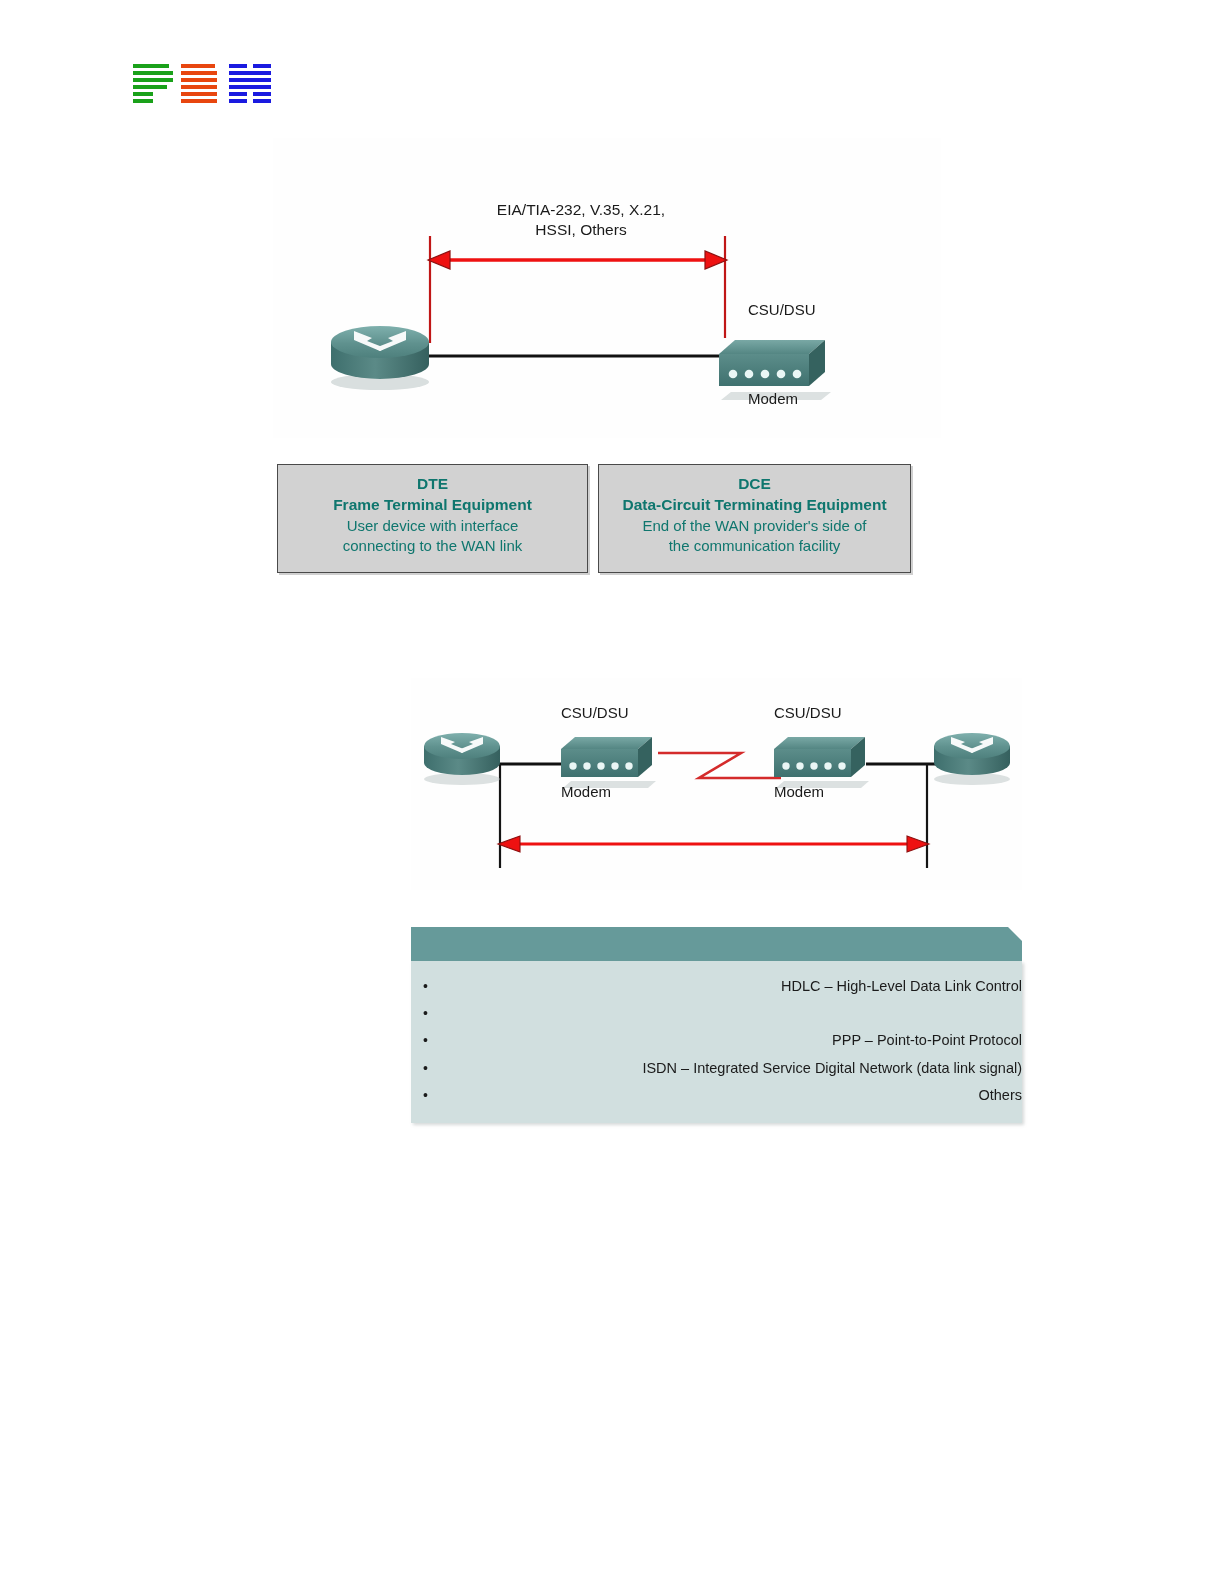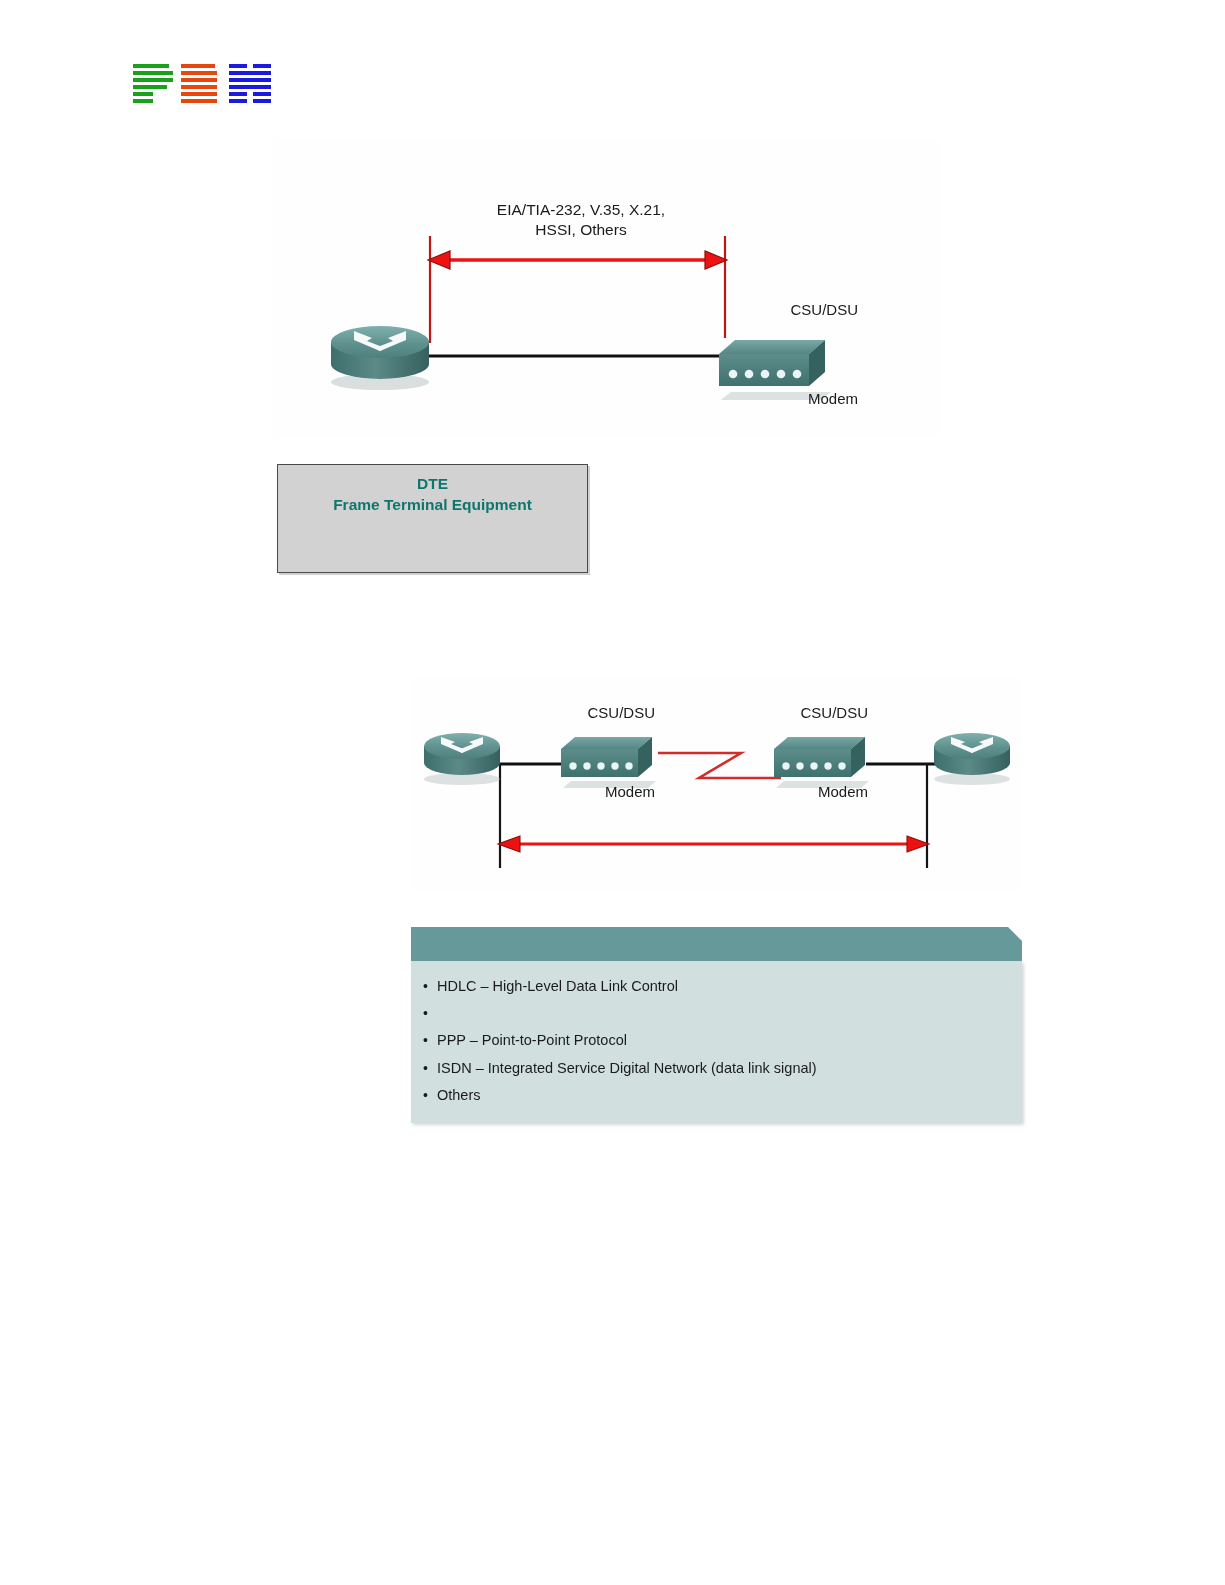--- a/index.html
+++ b/index.html
@@ -46,21 +46,21 @@
   .modem { position: absolute; }
   .modem svg { display: block; }
 
   
   .dev-label {
     position: absolute;
     font-family: "Liberation Sans", sans-serif;
     font-size: 15px;
     color: #1a1a1a;
     white-space: nowrap;
-    text-align: right;
+    text-align: left;
   }
   .iface-label {
     position: absolute;
     font-family: "Liberation Sans", sans-serif;
     font-size: 15.5px;
     color: #1a1a1a;
     text-align: center;
     line-height: 1.28;
     white-space: pre-line;
   }
@@ -126,21 +126,21 @@
     line-height: 1.2;
     padding: 5px 0 5px 12px;
   }
   .proto-bullet {
     width: 14px;
     flex: 0 0 14px;
     text-align: left;
     font-size: 14px;
     line-height: 1.2;
   }
-  .proto-text { flex: 1 1 auto; }
+  .proto-text { flex: 1 1 auto; text-align: right; }
 </style>
 </head>
 <body>
 
 <div id="page">
 
   <div id="logo">
     <div class="logo-letter" id="logo-p">
       <svg width="44" height="48" viewBox="0 0 44 48">
         <g fill="#1aa11a">
@@ -252,22 +252,30 @@
       </svg>
     </div>
 
     <div class="dev-label" style="left:475px; top:163px; width:110px;">CSU/DSU</div>
     <div class="dev-label" style="left:475px; top:252px; width:110px;">Modem</div>
   </div>
 
   <div class="defbox" style="left:277px; top:464px; width:311px; height:109px;">
     <div class="abbr">DTE</div>
     <div class="full">Frame Terminal Equipment</div>
-  </div>
-
+    <div class="desc">User device with interface
+connecting to the WAN link</div>
+  </div>
+
+  <div class="defbox" style="left:598px; top:464px; width:313px; height:109px;">
+    <div class="abbr">DCE</div>
+    <div class="full">Data-Circuit Terminating Equipment</div>
+    <div class="desc">End of the WAN provider's side of
+the communication facility</div>
+  </div>
 
   <div class="figure" id="figure2" style="left:411px; top:678px; width:611px; height:212px;">
 
     <svg class="svg-layer" width="611" height="212" viewBox="0 0 611 212">
 
       <line x1="78" y1="86" x2="150" y2="86" stroke="#111111" stroke-width="3"></line>
 
       <line x1="455" y1="86" x2="528" y2="86" stroke="#111111" stroke-width="3"></line>
 
       <g fill="none" stroke="#d42b2b" stroke-width="2.6">

